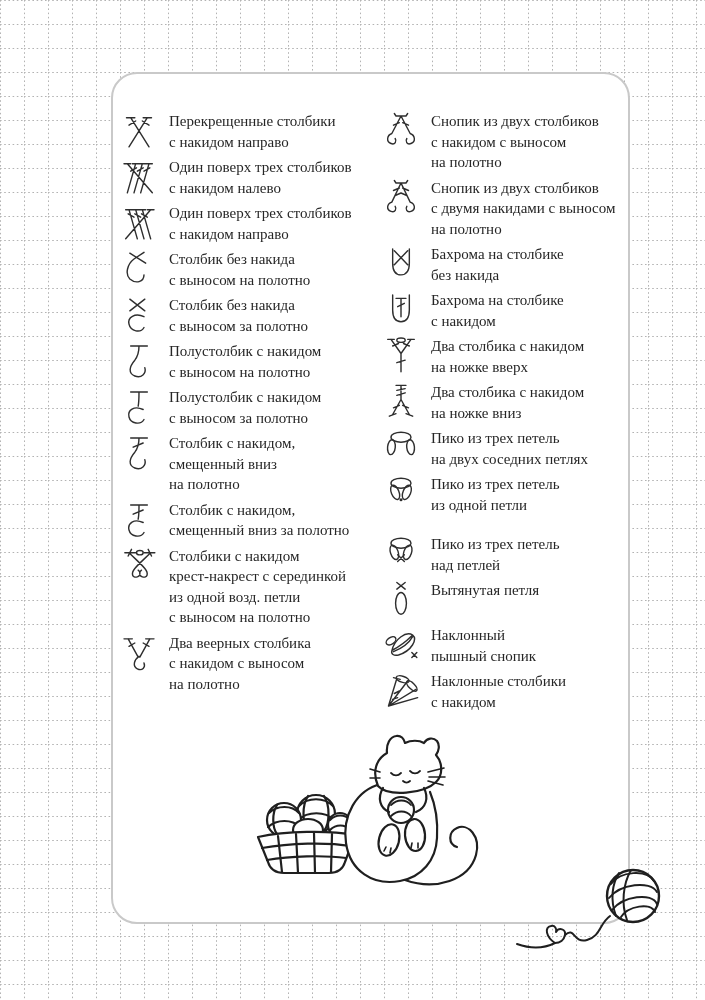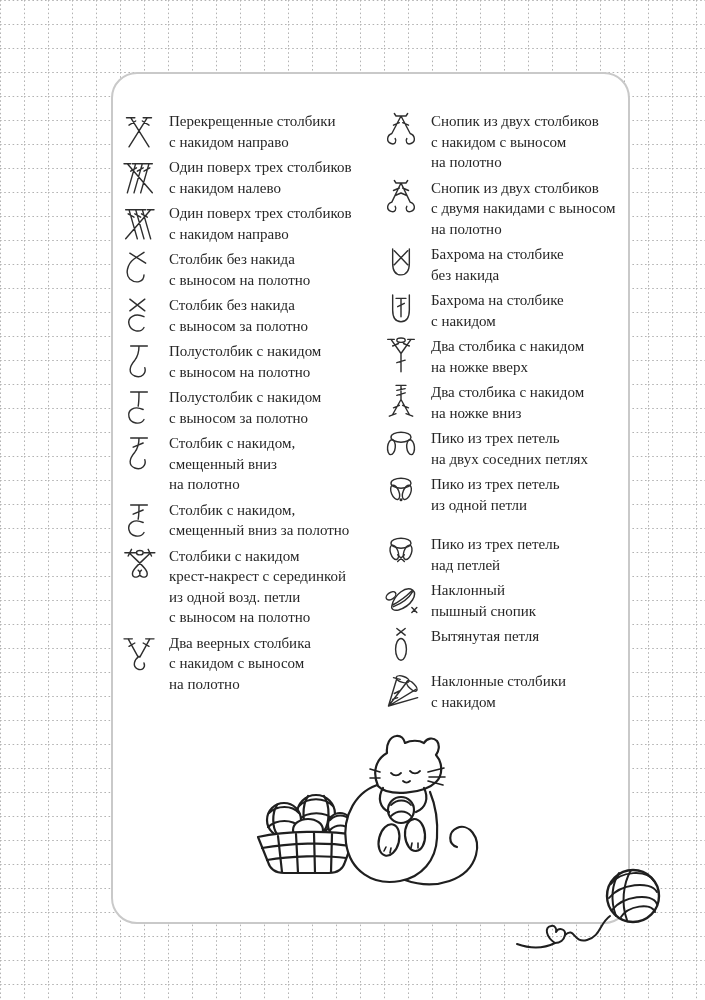--- a/index.html
+++ b/index.html
@@ -314,30 +314,30 @@
       </div>
       <div class="row" style="margin-top:14px">
         <svg class="sym">
             <use href="#i-r9"></use>
           </svg>
         <div class="lbl">Пико из трех петель
 над петлей</div>
       </div>
       <div class="row">
         <svg class="sym">
+            <use href="#i-r10"></use>
+          </svg>
+        <div class="lbl">Вытянутая петля</div>
+      </div>
+      <div class="row">
+        <svg class="sym">
             <use href="#i-r11"></use>
           </svg>
         <div class="lbl">Наклонный
 пышный снопик</div>
-      </div>
-      <div class="row">
-        <svg class="sym">
-            <use href="#i-r10"></use>
-          </svg>
-        <div class="lbl">Вытянутая петля</div>
       </div>
       <div class="row">
         <svg class="sym">
             <use href="#i-r12"></use>
           </svg>
         <div class="lbl">Наклонные столбики
 с накидом</div>
       </div>
     </div>
   </div>

